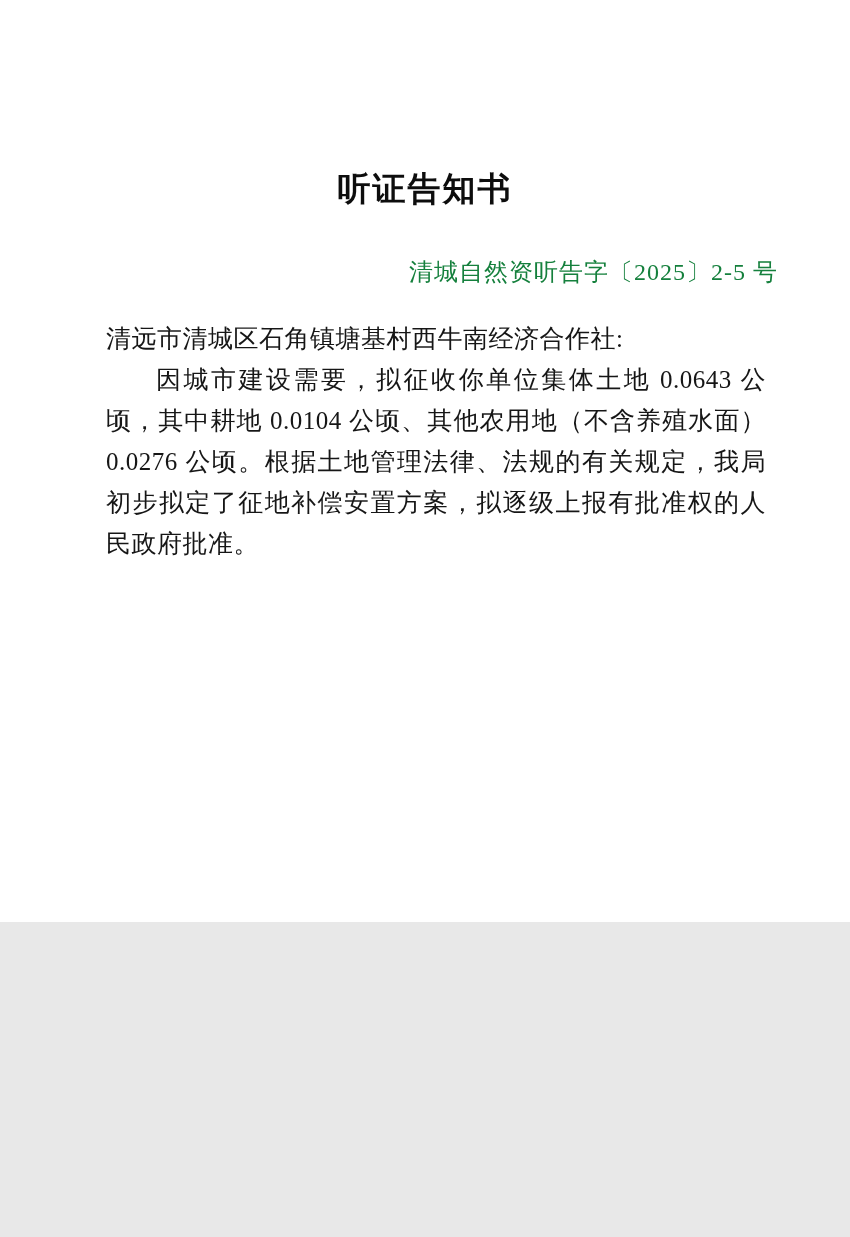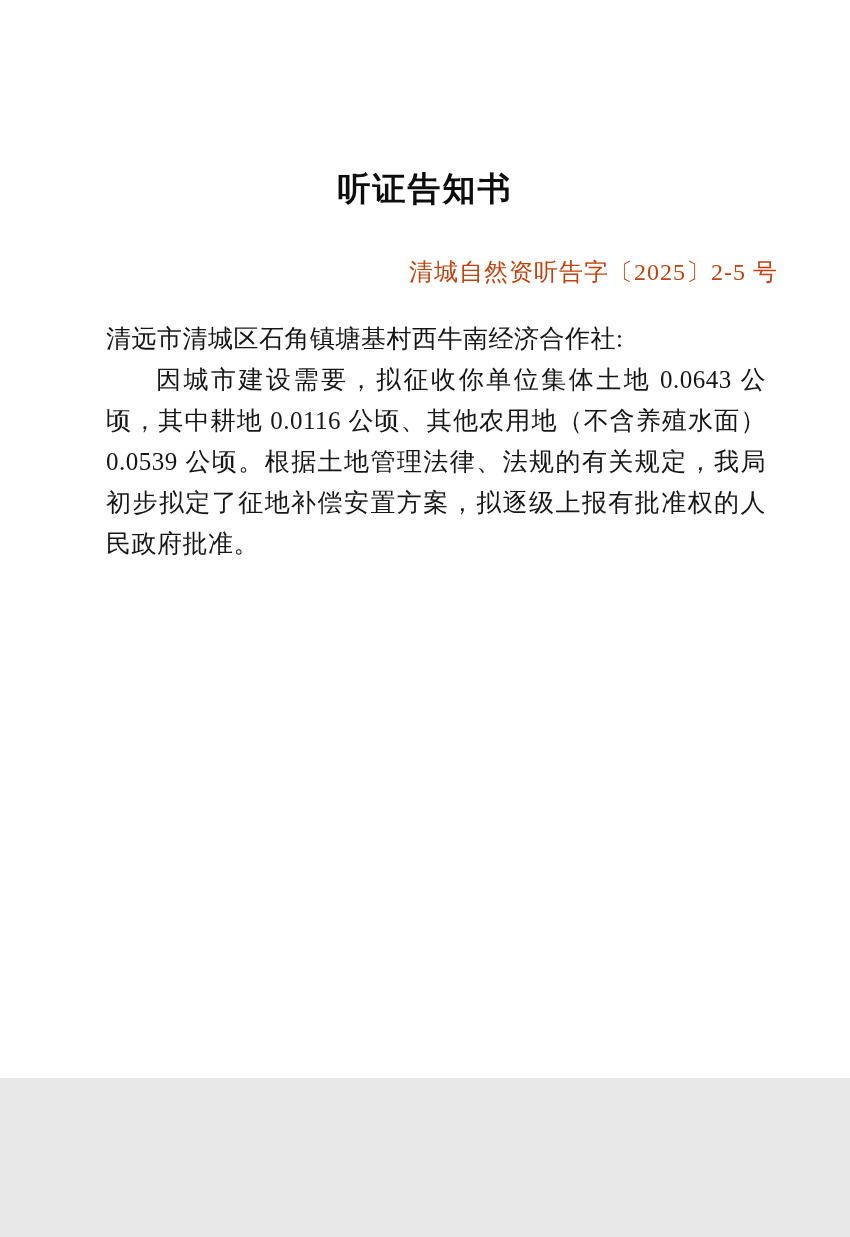--- a/index.html
+++ b/index.html
@@ -3,21 +3,21 @@
 <meta charset="utf-8">
 <style>
   html, body {
     margin: 0;
     padding: 0;
     background: #e8e8e8;
   }
   .page {
     position: relative;
     width: 850px;
-    height: 1078px;
+    height: 922px;
     margin: 0 auto;
     background: #ffffff;
     color: #141414;
     font-family: "Liberation Serif", "DejaVu Serif", serif;
     overflow: hidden;
     box-sizing: border-box;
   }
   .doc-title {
     padding-top: 168px;
     text-align: center;
@@ -28,21 +28,21 @@
     font-family: "Liberation Sans", "DejaVu Sans", sans-serif;
     color: #0d0d0d;
   }
   .doc-number {
     margin-top: 46px;
     text-align: right;
     padding-right: 72px;
     font-size: 24px;
     line-height: 32px;
     letter-spacing: 1px;
-    color: #c2410c;
+    color: #15803d;
   }
   .doc-body {
     margin-top: 30px;
     padding-left: 106px;
     padding-right: 84px;
     font-size: 25px;
     line-height: 41px;
     text-align: justify;
     letter-spacing: 0.5px;
     color: #161616;
@@ -59,17 +59,17 @@
 <body>
 
 <div class="page">
   <div class="doc-title">听证告知书</div>
 
   <div class="doc-number">清城自然资听告字〔2025〕2-5 号</div>
 
   <div class="doc-body">
     <p class="addressee">清远市清城区石角镇塘基村西牛南经济合作社:</p>
 
-    <p class="para">因城市建设需要，拟征收你单位集体土地 0.0643 公顷，其中耕地 0.0116 公顷、其他农用地（不含养殖水面）0.0539 公顷。根据土地管理法律、法规的有关规定，我局初步拟定了征地补偿安置方案，拟逐级上报有批准权的人民政府批准。</p>
+    <p class="para">因城市建设需要，拟征收你单位集体土地 0.0643 公顷，其中耕地 0.0104 公顷、其他农用地（不含养殖水面）0.0276 公顷。根据土地管理法律、法规的有关规定，我局初步拟定了征地补偿安置方案，拟逐级上报有批准权的人民政府批准。</p>
 
 
   </div>
 </div>
 
 </body></html>

